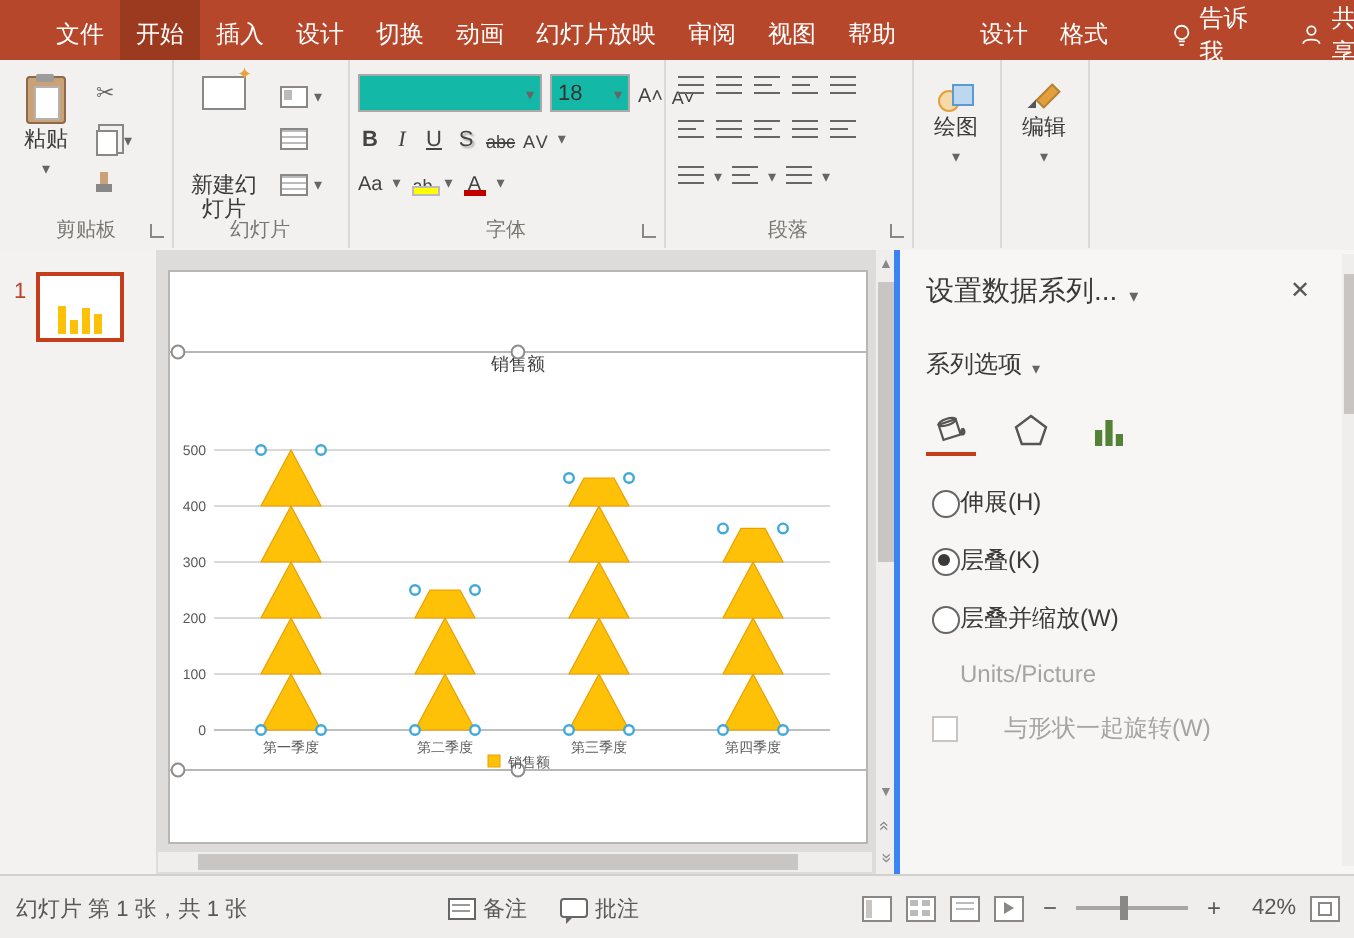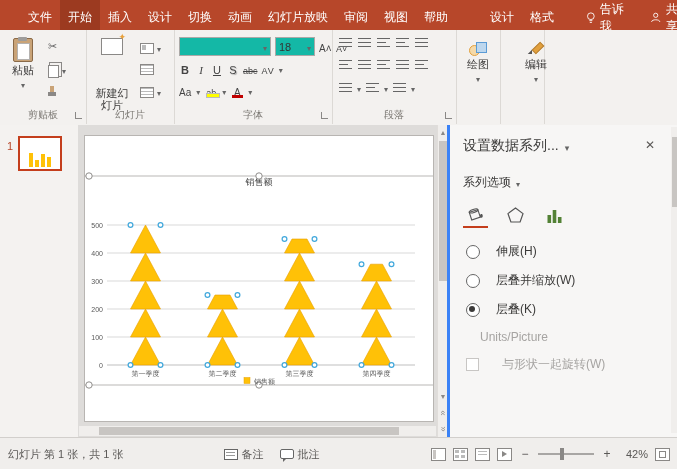--- a/index.html
+++ b/index.html
@@ -109,21 +109,21 @@
   .tp-title{position:absolute;left:13px;top:12px;font-size:14px;display:flex;align-items:center;gap:6px;}
   .tp-title .da::after{font-size:9px;}
   .tp-close{position:absolute;right:22px;top:12px;font-size:12px;color:#5a5856;width:16px;height:16px;
             display:flex;align-items:center;justify-content:center;}
   .tp-close::after{content:"✕";}
   .tp-section{position:absolute;left:13px;top:49px;font-size:12px;display:flex;align-items:center;gap:5px;}
   .tp-tabs{position:absolute;left:13px;top:78px;display:flex;gap:16px;}
   .tp-tab{padding:2px 3px 4px 3px;display:flex;align-items:center;}
   .tp-tab.active{border-bottom:2px solid #C43E1C;}
   .tp-options{position:absolute;left:16px;top:118px;display:flex;flex-direction:column;gap:12px;font-size:12px;}
-  .opt{display:flex;align-items:center;gap:16px;}
+  .opt{display:flex;align-items:center;gap:0;}
   .radio{width:12px;height:12px;border:1px solid #666;border-radius:50%;background:#fff;position:relative;flex:0 0 auto;}
   .radio.checked::after{content:"";position:absolute;left:2px;top:2px;width:6px;height:6px;border-radius:50%;background:#3B3A39;}
   .tp-units{position:absolute;left:30px;top:205px;font-size:12px;color:#A6A4A2;}
   .tp-check{position:absolute;left:16px;top:231px;display:flex;align-items:center;gap:23px;font-size:12px;color:#A6A4A2;}
   .checkbox{width:11px;height:11px;border:1px solid #C8C6C4;background:#fff;flex:0 0 auto;}
   .tp-scroll{position:absolute;right:1px;top:2px;width:8px;height:306px;background:#F0EEEC;}
   .tp-thumb{position:absolute;left:1px;top:10px;width:6px;height:70px;background:#C8C5C2;}
 
   
   .statusbar{position:absolute;left:0;top:437px;width:677px;height:32px;background:#F0EEEC;
@@ -296,21 +296,21 @@
     </div>
 
     <div class="rgroup" style="left:456px;width:44px;border-right:1px solid #DCD9D5;">
       <div class="bigbtn" style="left:5px;top:12px;width:34px;">
         <span class="ic-draw"></span>
         <span class="blabel">绘图</span>
         <span class="da"></span>
       </div>
     </div>
     <div class="rgroup" style="left:500px;width:44px;">
-      <div class="bigbtn" style="left:19px;top:12px;width:34px;">
+      <div class="bigbtn" style="left:5px;top:12px;width:34px;">
         <span class="ic-edit"></span>
         <span class="blabel">编辑</span>
         <span class="da"></span>
       </div>
     </div>
   </div>
 
   <div class="thumb-panel">
     <span class="thumb-num">1</span>
     <div class="thumb" id="thumb-bars">
@@ -431,26 +431,26 @@
           <rect x="11.9" y="10" width="3.6" height="6" fill="#538135"></rect>
         </svg>
       </div>
     </div>
     <div class="tp-options" id="tp-options">
         <div class="opt">
           <span class="radio"></span>
           <span>伸展(H)</span>
         </div>
         <div class="opt">
+          <span class="radio checked"></span>
+          <span>层叠(K)</span>
+        </div>
+        <div class="opt">
           <span class="radio"></span>
           <span>层叠并缩放(W)</span>
-        </div>
-        <div class="opt">
-          <span class="radio checked"></span>
-          <span>层叠(K)</span>
         </div>
       </div>
     <div class="tp-units">Units/Picture</div>
     <div class="tp-check">
       <span class="checkbox"></span>
       <span>与形状一起旋转(W)</span>
     </div>
     <div class="tp-scroll">
       <div class="tp-thumb"></div>
     </div>

